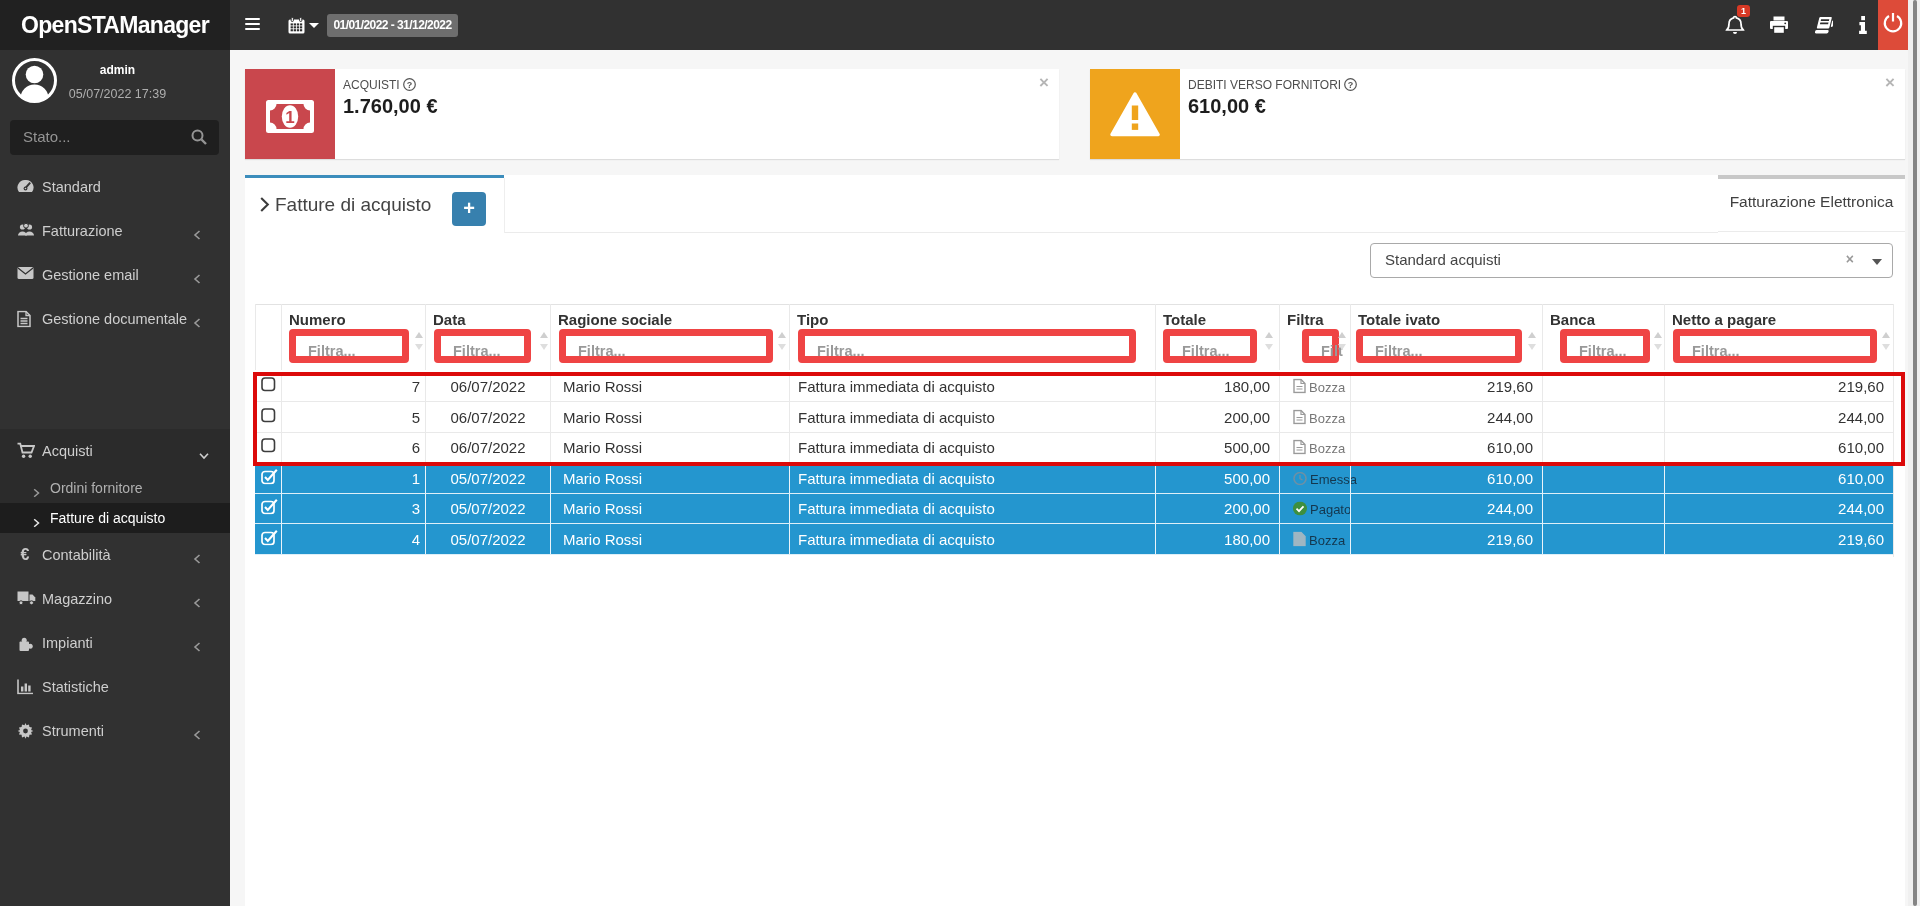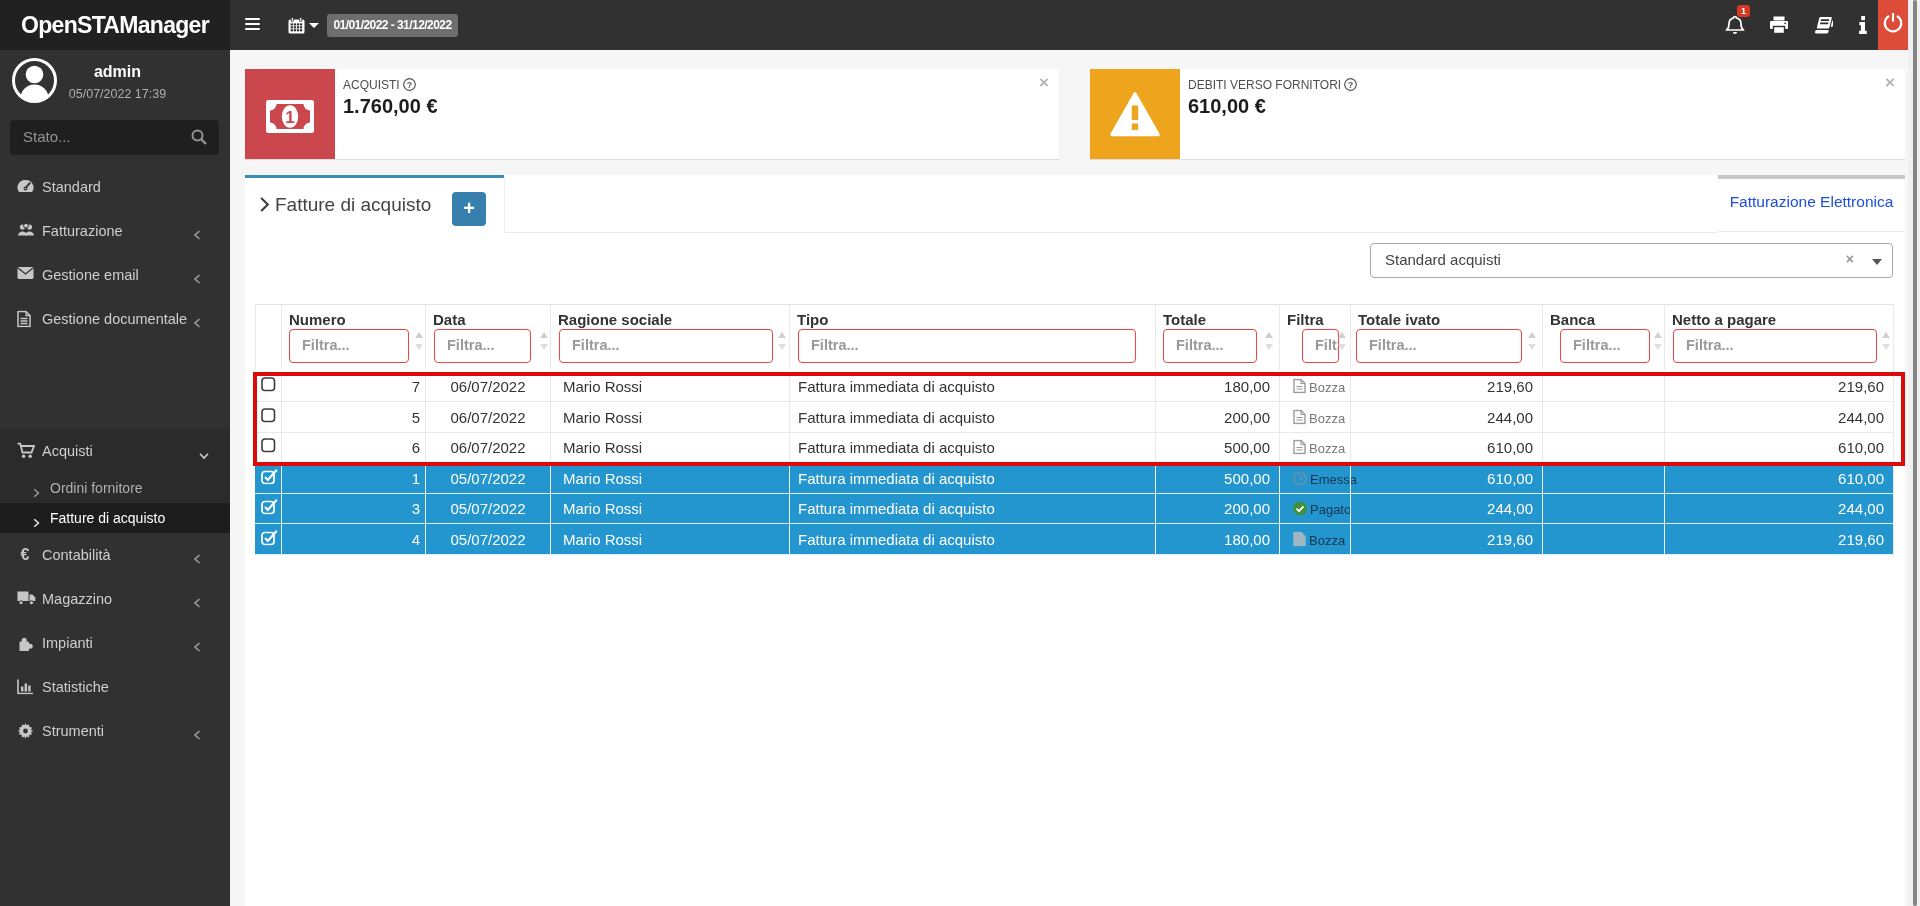--- a/index.html
+++ b/index.html
@@ -16,21 +16,21 @@
   color:#fff; font-weight:bold; font-size:12px; line-height:23px; text-align:center; letter-spacing:-0.55px; white-space:nowrap; overflow:hidden;}
 .topico { position:absolute; top:0; width:44px; height:50px; }
 .topico svg { position:absolute; left:50%; top:50%; transform:translate(-50%,-50%); }
 #powerbtn { position:absolute; right:0; top:0; width:30px; height:50px; background:#dd4b39; }
 #bellbadge { position:absolute; background:#d73925; color:#fff; font-size:9px; font-weight:bold;
   border-radius:3px; padding:1px 4px; }
 
 
 #sidebar { position:absolute; left:0; top:50px; width:230px; height:856px; background:#313131; }
 #avatar { position:absolute; left:12px; top:8px; }
-#uname { position:absolute; left:0; top:13px; width:235px; text-align:center; color:#fff; font-weight:bold; font-size:16px;}
+#uname { position:absolute; left:0; top:13px; width:235px; text-align:center; color:#fff; font-weight:bold; font-size:12px;}
 #udate { position:absolute; left:0; top:37px; width:235px; text-align:center; color:#aeaeae; font-size:12.5px;}
 #search { position:absolute; left:10px; top:70px; width:209px; height:35px; background:#1f1f1f; border-radius:4px; }
 #search span { position:absolute; left:13px; top:8px; color:#949494; font-size:15px; }
 #search svg { position:absolute; right:12px; top:9px; }
 .mi { position:absolute; left:0; width:230px; height:44px; color:#cecece; font-size:14.5px; }
 .mi .ic { position:absolute; left:17px; top:50%; transform:translateY(-50%); width:17px; height:17px; }
 .mi .lb { position:absolute; left:42px; top:50%; transform:translateY(-50%); }
 .mi .chv { position:absolute; right:28px; top:50%; transform:translateY(-50%); width:8px; height:8px;}
 .smi { position:absolute; left:0; width:230px; height:30px; color:#b0b0b0; font-size:14px; }
 .smi .arr { position:absolute; left:33px; top:50%; transform:translateY(-50%); width:7px; height:7px;}
@@ -45,37 +45,37 @@
 
 
 #card { position:absolute; left:245px; top:175px; width:1660px; height:731px; background:#fff; }
 #tabact { position:absolute; left:0px; top:0px; width:259px; height:58px; background:#fff; border-top:3px solid #3c8dbc; }
 #tabright { position:absolute; left:1473px; top:0px; width:187px; height:57px; background:#fff; border-top:4px solid #c8c8c8; border-bottom:1px solid #ebebeb;}
 #tabmidline { position:absolute; left:259px; top:57px; width:1214px; height:1px; background:#ebebeb; }
 #tabvline { position:absolute; left:259px; top:3px; width:1px; height:55px; background:#eeeeee; }
 #tabtitle { position:absolute; left:14px; top:16px; font-size:19px; color:#444; }
 #plusbtn { position:absolute; left:207px; top:14px; width:34px; height:34px; background:#3780ae; border-radius:4px;
   color:#fff; font-size:20px; font-weight:bold; text-align:center; line-height:32px;}
-#fatel { position:absolute; left:0; top:14px; width:100%; text-align:center; color:#1d4ed8; font-size:15.5px; }
+#fatel { position:absolute; left:0; top:14px; width:100%; text-align:center; color:#404040; font-size:15.5px; }
 
 
 #sel2 { position:absolute; left:1370px; top:243px; width:523px; height:35px; background:#fff;
   border:1px solid #a9a9a9; border-radius:4px; }
 #sel2 .txt { position:absolute; left:14px; top:7px; font-size:15px; color:#444; }
 #sel2 .x { position:absolute; right:38px; top:7px; font-size:14px; font-weight:bold; color:#999; }
 #sel2 .car { position:absolute; right:10px; top:15px; width:0; height:0;
   border-left:5px solid transparent; border-right:5px solid transparent; border-top:6px solid #555; }
 
 
 #tbl { position:absolute; left:255px; top:304px; width:1638px; }
 .hrow { position:absolute; top:0; height:66px; border-top:1px solid #e2e2e2;}
 .hcell { position:absolute; top:0; height:66px; border-left:1px solid #e9e9e9; }
 .hcell.first { border-left:none; }
 .htit { position:absolute; top:7px; left:7px; font-size:15px; font-weight:bold; color:#333; }
-.hfil { position:absolute; top:25px; height:34px; border:1px solid #ef4444; border-radius:4px; background:#fff;}
+.hfil { position:absolute; top:25px; height:34px; border:7px solid #ef4444; border-radius:4px; background:#fff;}
 .hfil span { position:absolute; left:12px; top:7px; color:#999; font-weight:bold; font-size:14.5px; }
 .sarr { position:absolute; width:8px; }
 .drow { position:absolute; left:0; width:1638px; height:30.5px; font-size:15px; color:#333; }
 .drow.blue { background:#2496cf; color:#fff; border-bottom:1.5px solid rgba(255,255,255,0.85); }
 .dcell { position:absolute; top:0; height:100%; border-left:1px solid #e9e9e9; }
 .blue .dcell { border-left:1px solid #eaf4fa; }
 .dcell.first { border-left:none; }
 .dcell .v { position:absolute; top:50%; transform:translateY(-50%); }
 .rb { border-bottom:1px solid #e9e9e9; }
 #redbox { position:absolute; left:253px; top:372px; width:1652px; height:94px; border:4px solid #dc0a0a; }

